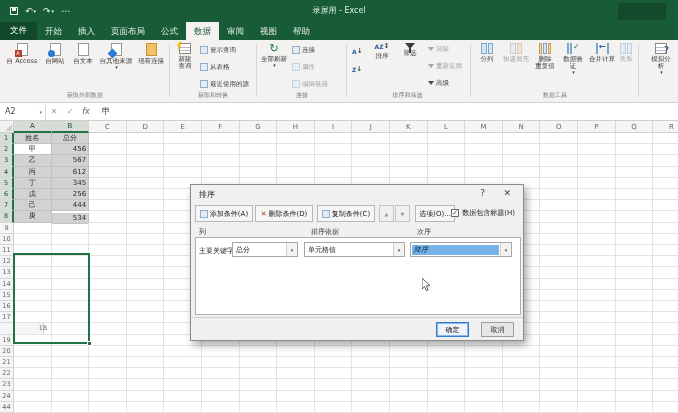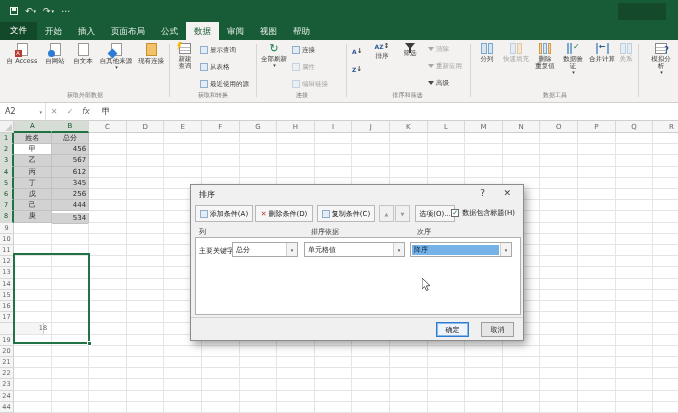--- a/index.html
+++ b/index.html
@@ -88,21 +88,21 @@
   .tinybtn{position:absolute;top:20px;width:15px;height:17px;background:#f0f0f0;border:1px solid #c5c5c5;color:#9a9a9a;font-size:5px;display:flex;align-items:center;justify-content:center;}
   #dlg-check{position:absolute;right:8px;top:23px;display:flex;align-items:center;gap:3px;font-size:7px;}
   .cb{width:8px;height:8px;background:#fff;border:1px solid #6a6a6a;position:relative;}
   .cb:after{content:"✓";position:absolute;left:0px;top:-1px;font-size:7px;color:#1d6f42;}
   .dlg-colhdr{position:absolute;top:42px;font-size:7px;color:#333;}
   #dlg-panel{position:absolute;left:4px;top:52px;width:326px;height:78px;background:#fff;border:1px solid #b0b0b0;}
   #crit-label{position:absolute;left:3px;top:8px;font-size:7px;}
   .dropdown{position:absolute;top:4px;height:15px;background:#fff;border:1px solid #a8a8a8;display:flex;align-items:center;}
   .dropdown .val{flex:1;padding-left:3px;font-size:7px;overflow:hidden;white-space:nowrap;}
   .dropdown .arrow{width:11px;height:100%;background:#f3f3f3;border-left:1px solid #d0d0d0;display:flex;align-items:center;justify-content:center;font-size:5px;color:#555;}
-  .dropdown .val.hl{background:#74b2e8;color:#07233f;margin:1px;padding-left:2px;}
+  .dropdown .val.hl{background:#74b2e8;color:#07233f;margin:1px;padding-left:2px;font-style:italic;}
   #dlg-footer{position:absolute;left:0;bottom:0;width:100%;height:23px;border-top:1px solid #d0d0d0;}
   .footbtn{position:absolute;top:4px;width:33px;height:15px;background:#e6e6e6;border:1px solid #9f9f9f;font-size:7px;display:flex;align-items:center;justify-content:center;}
   #btn-ok{left:245px;border:1px solid #2b7cd3;box-shadow:0 0 0 1px #8cb8e8 inset;background:#eef4fb;}
   #btn-cancel{left:290px;}
 
   
   #cursor{position:absolute;left:422px;top:278px;pointer-events:none;z-index:50;}
 </style>
 </head>
 <body>
@@ -117,20 +117,21 @@
       <span class="qat-item">
           <span>↶</span>
           <span class="mini-caret">▾</span>
         </span>
       <span class="qat-item">
           <span>↷</span>
           <span class="mini-caret">▾</span>
         </span>
       <span class="qat-item">⋯</span>
     </div>
+    <div id="title-text">录屏用 - Excel</div>
     <div id="account-badge"></div>
   </div>
 
   <div id="tabs">
     <div class="tab file">文件</div>
     <div class="tab">开始</div>
     <div class="tab">插入</div>
     <div class="tab">页面布局</div>
     <div class="tab">公式</div>
     <div class="tab active">数据</div>

